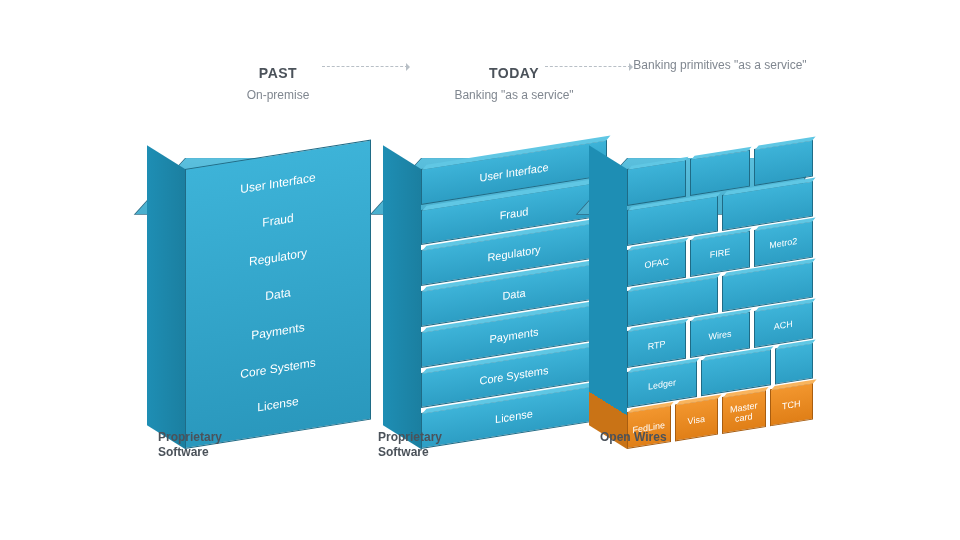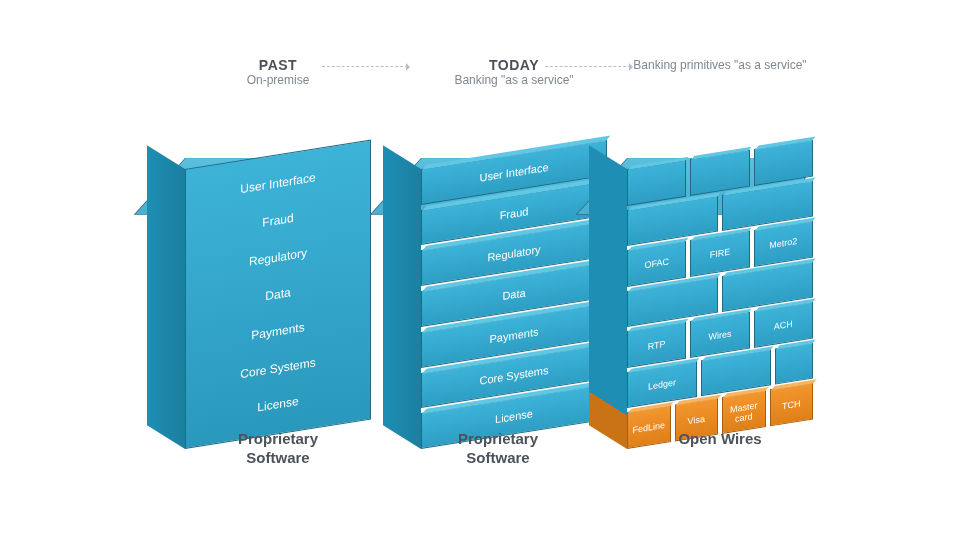--- a/index.html
+++ b/index.html
@@ -1,25 +1,25 @@
 <!DOCTYPE html>
 <html><head>
 <meta charset="utf-8">
 <style>
   html,body{margin:0;padding:0;width:960px;height:540px;background:#fff;font-family:"Helvetica Neue",Arial,sans-serif;overflow:hidden}
   .stage{position:relative;width:960px;height:540px}
   .col{position:absolute;top:58px;width:240px;text-align:center}
   .c0{left:158px}.c1{left:394px}.c2{left:600px}
-  .era-title{font-size:14px;font-weight:700;letter-spacing:.5px;color:#4b525a;margin:0;line-height:1.1}
+  .era-title{font-size:14px;font-weight:700;letter-spacing:.5px;color:#4b525a;margin:8px;line-height:1.1}
   .era-sub{font-size:12px;color:#808790;margin:1px 0 0;line-height:1.1}
   .era-sub b{font-weight:400}
   .arrow{position:absolute;top:66px;height:1px;border-top:1px dashed #b8bfc6}
   .arrow::after{content:"";position:absolute;right:-6px;top:-4px;border:4px solid transparent;border-left-color:#b8bfc6}
   .a0{left:322px;width:86px}.a1{left:545px;width:86px}
-  .caption{position:absolute;top:430px;width:240px;text-align:center;font-size:15px;font-weight:700;color:#4b525a;line-height:1.25}
+  .caption{position:absolute;top:430px;width:240px;font-size:12px;font-weight:700;color:#4b525a;line-height:1.25}
   .cap0{left:158px}.cap1{left:378px}.cap2{left:600px}
 
   
   .tower{position:absolute;top:100px;left:calc(50% - 93px);width:186px;height:300px;perspective:900px;perspective-origin:65% 30%}
   
   .lid{position:absolute;width:186px;height:140px;background:linear-gradient(#5bc0de,#49afce);transform-origin:top;transform:rotateX(64deg) skewX(-11deg);top:0;left:0;box-shadow:inset 0 0 0 1px #2f6d87}
   
   .side{position:absolute;width:38px;height:280px;left:-38px;top:11px;background:linear-gradient(90deg,#1e8eb4,#1b7fa0);transform-origin:right;transform:skewY(32deg)}
   
   .face{position:absolute;left:0;top:11px;width:186px;height:280px;transform-origin:left top;transform:skewY(-9deg);display:flex;flex-direction:column}

